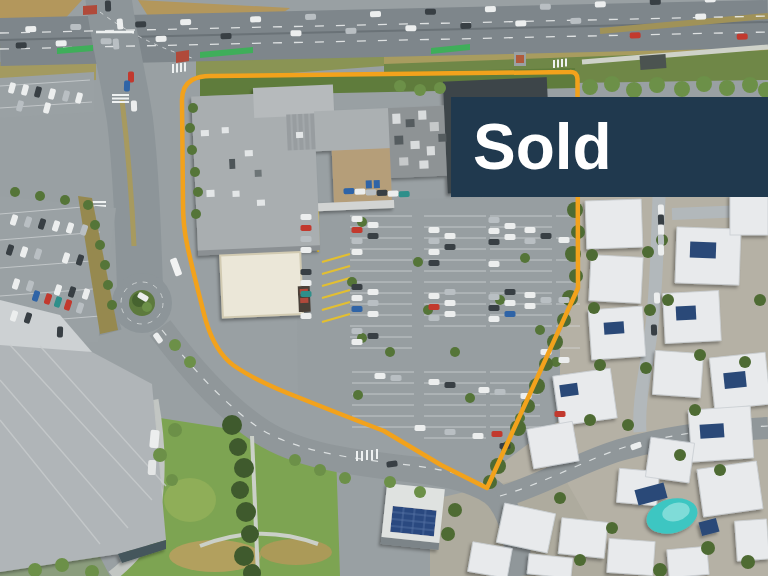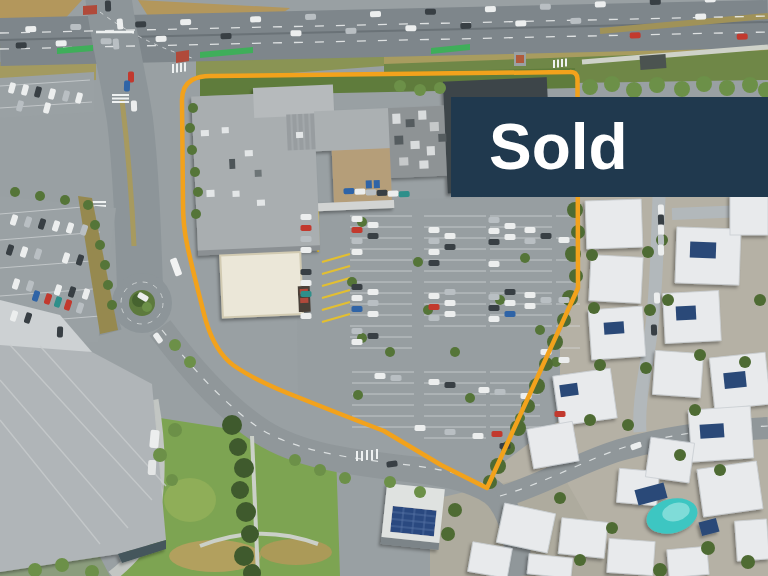--- a/index.html
+++ b/index.html
@@ -5,21 +5,21 @@
   html,body{margin:0;padding:0;background:#222;}
   .stage{
     position:relative;width:768px;height:576px;overflow:hidden;
     font-family:"Liberation Sans", sans-serif;
     background:#99a0a3;
   }
   .stage svg{position:absolute;left:0;top:0;display:block;}
   .sold-banner{
     position:absolute;left:451px;top:97px;width:317px;height:100px;
     background:var(--banner_bg,#20394e);
-    display:flex;align-items:center;padding-left:38px;box-sizing:border-box;
+    display:flex;align-items:center;padding-left:22px;box-sizing:border-box;
   }
   .sold-banner span{
     color:var(--banner_text,#ffffff);
     font-size:64px;font-weight:bold;line-height:1;letter-spacing:0;
   }
 </style>
 </head>
 <body>
 
 <div class="stage">

